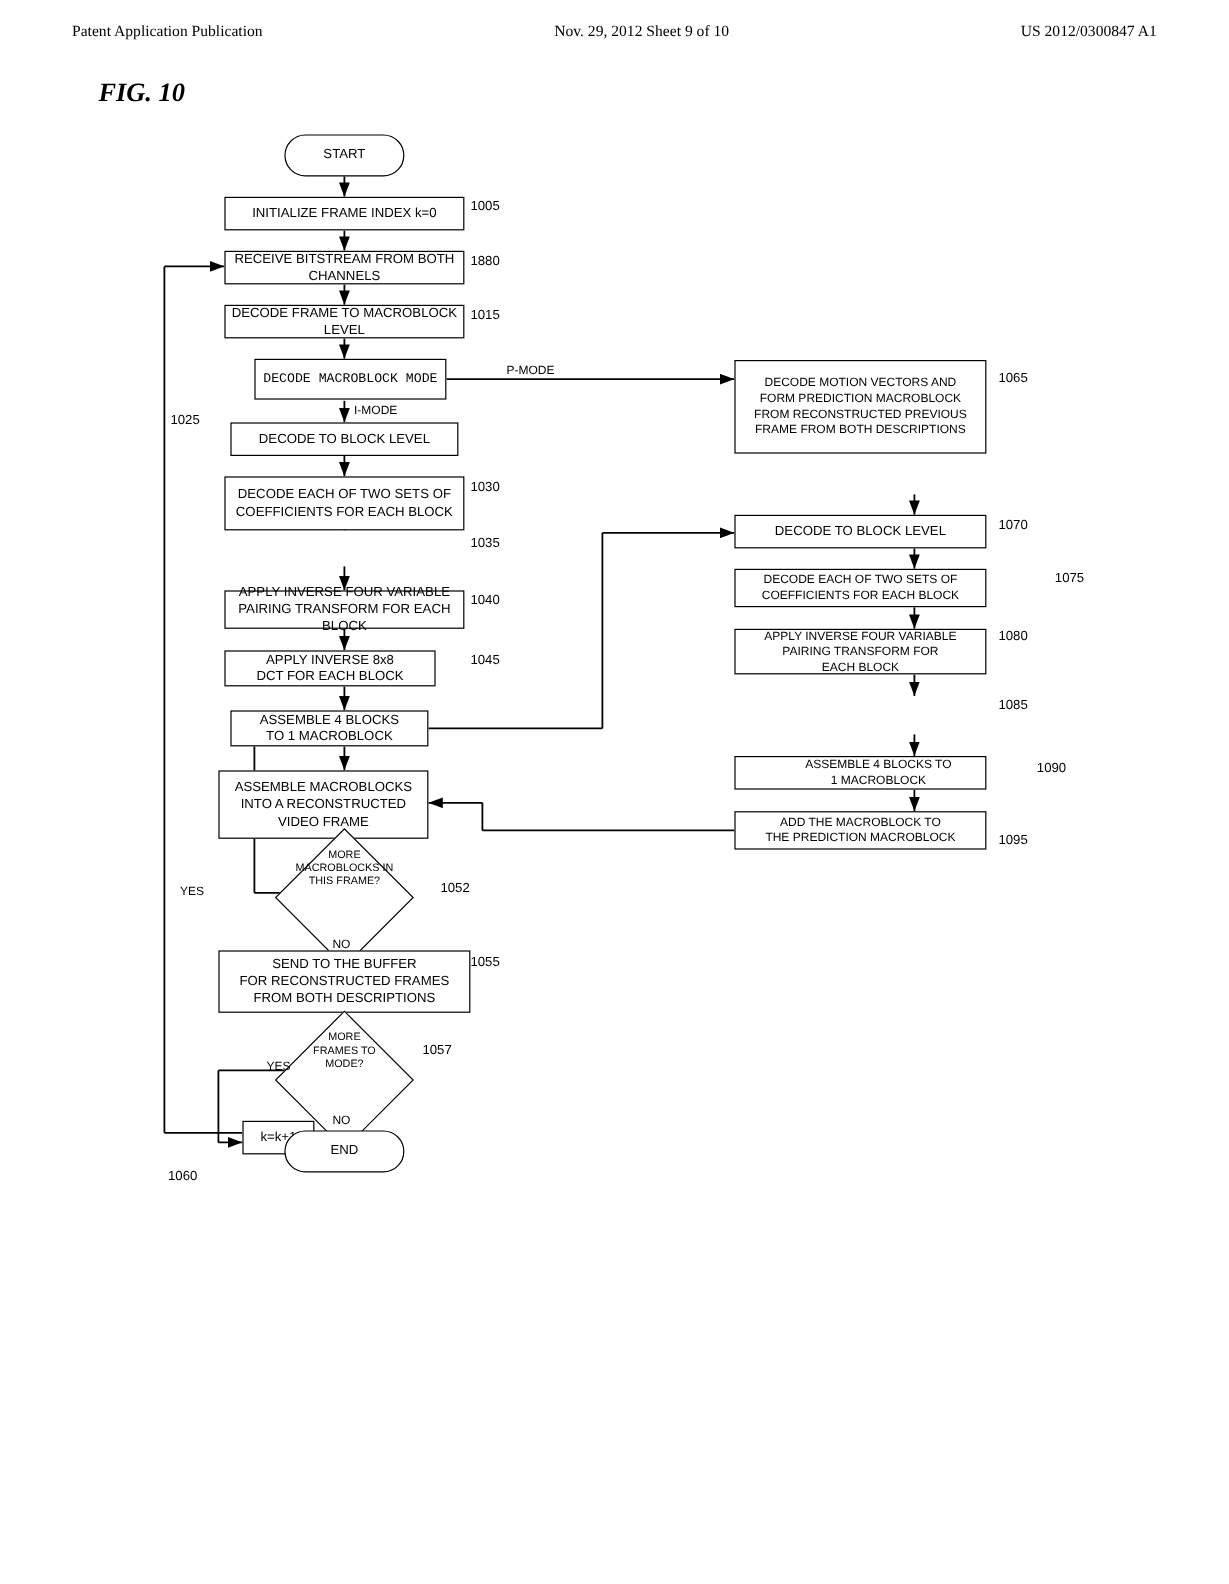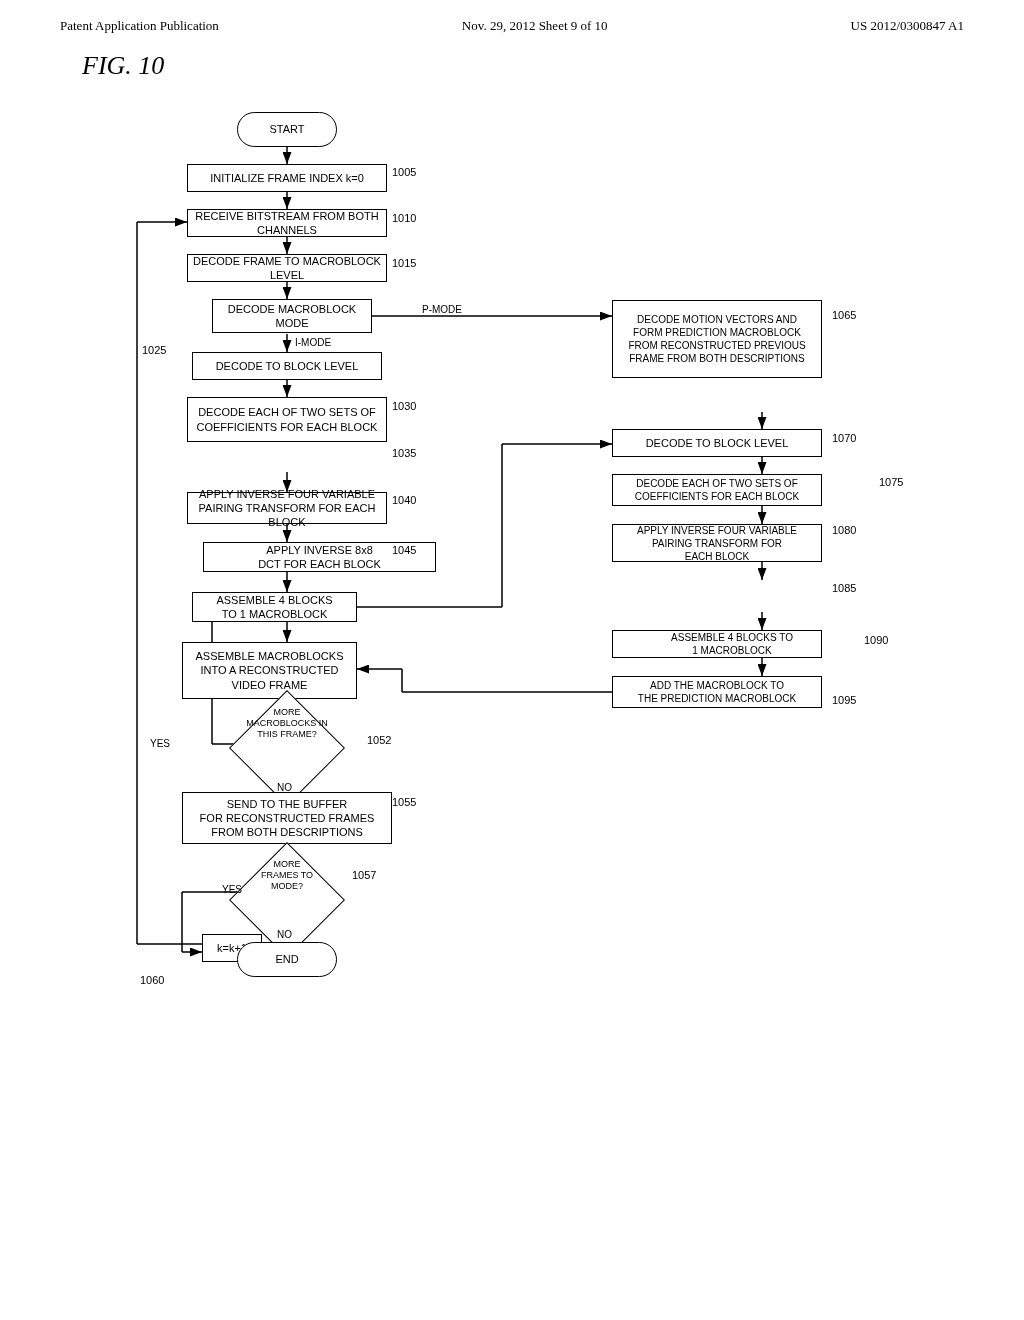--- a/index.html
+++ b/index.html
@@ -30,26 +30,26 @@
       padding-top: 10px;
     }
 
     .flowchart-wrapper {
       position: relative;
       width: 860px;
       height: 1200px;
     }
 
     .fig-title {
-      font-size: 26px;
-      font-weight: normal;
+      font-size: 22px;
+      font-weight: bold;
       font-style: italic;
       position: absolute;
       left: 0px;
-      top: 7px;
+      top: 20px;
     }
 
     
     .box {
       position: absolute;
       border: 1.5px solid #000;
       background: #fff;
       display: flex;
       align-items: center;
       justify-content: center;
@@ -218,35 +218,35 @@
     <div class="box box-rounded" style="left:155px; top:68px; width:100px; height:35px;">
       <span>START</span>
     </div>
 
     <div class="ref-label" style="left:310px; top:122px;">1005</div>
 
     <div class="box" style="left:105px; top:120px; width:200px; height:28px;">
       <span>INITIALIZE FRAME INDEX k=0</span>
     </div>
 
-    <div class="ref-label" style="left:310px; top:168px;">1010</div>
+    <div class="ref-label" style="left:310px; top:168px;">1880</div>
 
     <div class="box" style="left:105px; top:165px; width:200px; height:28px;">
       <span>RECEIVE BITSTREAM FROM BOTH CHANNELS</span>
     </div>
 
     <div class="ref-label" style="left:310px; top:213px;">1015</div>
 
     <div class="box" style="left:105px; top:210px; width:200px; height:28px;">
       <span>DECODE FRAME TO MACROBLOCK LEVEL</span>
     </div>
 
     <div class="ref-label" style="left:230px; top:258px;">1020</div>
 
-    <div class="box" style="left:130px; top:255px; width:160px; height:34px;">
+    <div class="box" style="left:130px; top:255px; width:160px; height:34px;font-family:Liberation Mono, monospace;">
       <span>DECODE MACROBLOCK MODE</span>
     </div>
 
     <div class="label-text" style="left:340px; top:260px;">P-MODE</div>
 
     <div class="label-text" style="left:213px; top:293px;">I-MODE</div>
 
     <div class="ref-label" style="left:60px; top:300px;">1025</div>
 
     <div class="box" style="left:110px; top:308px; width:190px; height:28px;">
@@ -262,21 +262,21 @@
 
     <div class="ref-label" style="left:310px; top:403px;">1035</div>
 
     <div class="box" style="left:105px; top:448px; width:200px; height:32px;">
       <span style="white-space:pre-line">APPLY INVERSE FOUR VARIABLE
 PAIRING TRANSFORM FOR EACH BLOCK</span>
     </div>
 
     <div class="ref-label" style="left:310px; top:450px;">1040</div>
 
-    <div class="box" style="left:105px; top:498px; width:233px; height:30px;margin-left:16px;">
+    <div class="box" style="left:105px; top:498px; width:176px; height:30px;">
       <span style="white-space:pre-line">APPLY INVERSE 8x8
 DCT FOR EACH BLOCK</span>
     </div>
 
     <div class="ref-label" style="left:310px; top:500px;">1045</div>
 
     <div class="box" style="left:110px; top:548px; width:165px; height:30px;">
       <span style="white-space:pre-line">ASSEMBLE 4 BLOCKS
 TO 1 MACROBLOCK</span>
     </div>

